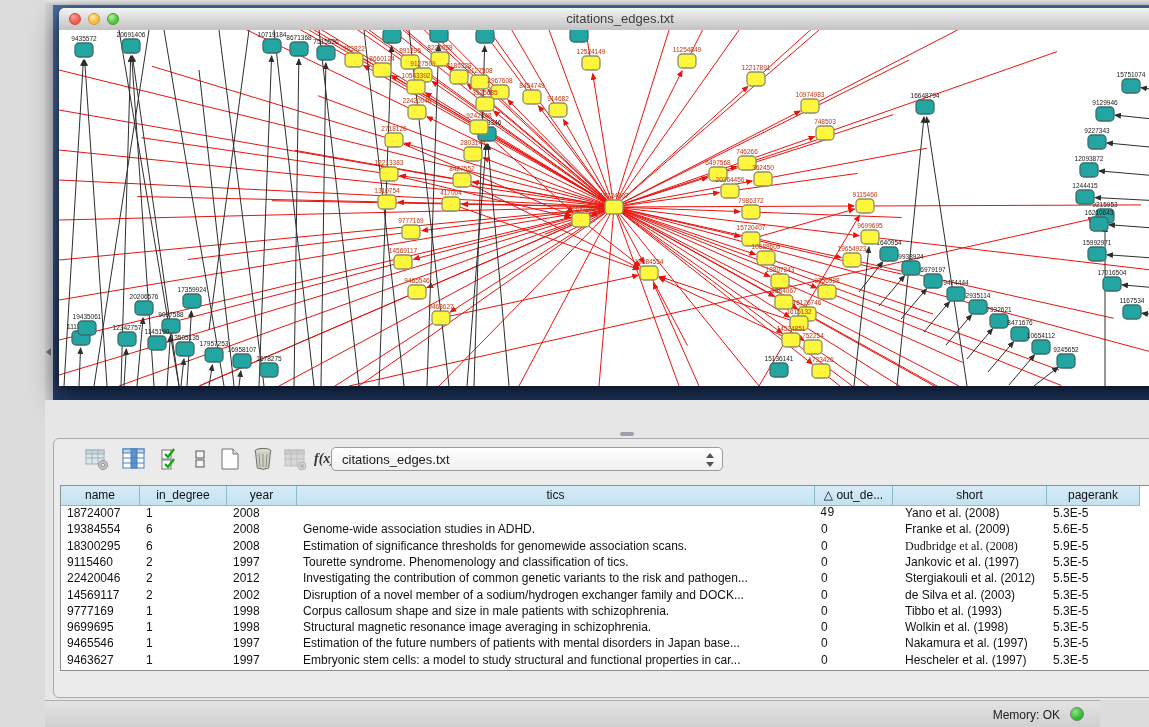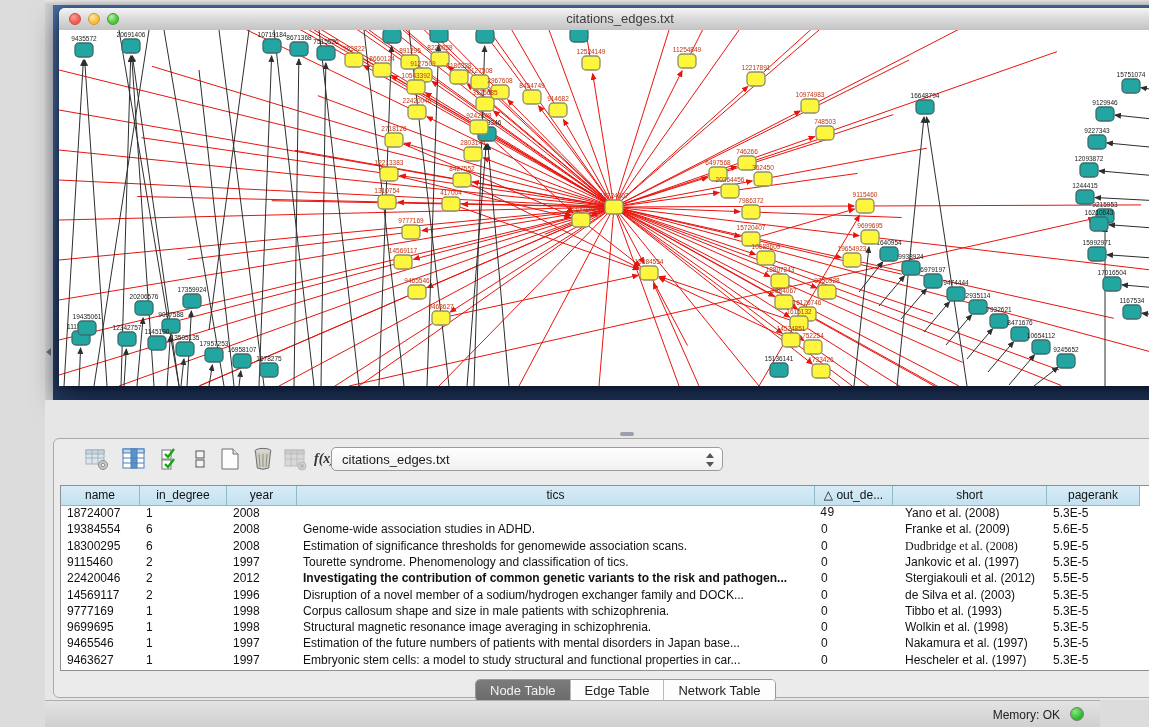--- a/index.html
+++ b/index.html
@@ -611,29 +611,29 @@
               <div class="tcell" style="left: 166px; width: 70px;">1997</div>
               <div class="tcell" style="left: 236px; width: 518px;">Tourette syndrome. Phenomenology and classification of tics.</div>
               <div class="tcell" style="left: 754px; width: 78px;">0</div>
               <div class="tcell" style="left: 832px; width: 154px; padding-left: 12px;">Jankovic et al. (1997)</div>
               <div class="tcell" style="left: 986px; width: 93px;">5.3E-5</div>
             </div>
             <div class="trow" style="top: 65.2px;">
               <div class="tcell" style="left: 0px; width: 79px;">22420046</div>
               <div class="tcell" style="left: 79px; width: 87px;">2</div>
               <div class="tcell" style="left: 166px; width: 70px;">2012</div>
-              <div class="tcell" style="left: 236px; width: 518px; font-weight: bold;">Investigating the contribution of common genetic variants to the risk and pathogen...</div>
+              <div class="tcell" style="left: 236px; width: 518px;">Investigating the contribution of common genetic variants to the risk and pathogen...</div>
               <div class="tcell" style="left: 754px; width: 78px;">0</div>
               <div class="tcell" style="left: 832px; width: 154px; padding-left: 12px;">Stergiakouli et al. (2012)</div>
               <div class="tcell" style="left: 986px; width: 93px;">5.5E-5</div>
             </div>
             <div class="trow" style="top: 81.5px;">
               <div class="tcell" style="left: 0px; width: 79px;">14569117</div>
               <div class="tcell" style="left: 79px; width: 87px;">2</div>
-              <div class="tcell" style="left: 166px; width: 70px;">1996</div>
+              <div class="tcell" style="left: 166px; width: 70px;">2002</div>
               <div class="tcell" style="left: 236px; width: 518px;">Disruption of a novel member of a sodium/hydrogen exchanger family and DOCK...</div>
               <div class="tcell" style="left: 754px; width: 78px;">0</div>
               <div class="tcell" style="left: 832px; width: 154px; padding-left: 12px;">de Silva et al. (2003)</div>
               <div class="tcell" style="left: 986px; width: 93px;">5.3E-5</div>
             </div>
             <div class="trow" style="top: 97.8px;">
               <div class="tcell" style="left: 0px; width: 79px;">9777169</div>
               <div class="tcell" style="left: 79px; width: 87px;">1</div>
               <div class="tcell" style="left: 166px; width: 70px;">1998</div>
               <div class="tcell" style="left: 236px; width: 518px;">Corpus callosum shape and size in male patients with schizophrenia.</div>
@@ -667,25 +667,20 @@
               <div class="tcell" style="left: 754px; width: 78px;">0</div>
               <div class="tcell" style="left: 832px; width: 154px; padding-left: 12px;">Hescheler et al. (1997)</div>
               <div class="tcell" style="left: 986px; width: 93px;">5.3E-5</div>
             </div>
           </div>
         <div class="vscroll">
           <div class="vthumb"></div>
         </div>
       </div>
 
-      <div class="seg" id="segtabs">
-          <button class="active">Node Table</button>
-          <button>Edge Table</button>
-          <button>Network Table</button>
-        </div>
     </div>
   </div>
 
   <div class="statusbar">
     <span class="memory">Memory: OK</span>
     <span class="mem-dot"></span>
   </div>
 </div>
 
 </body></html>

